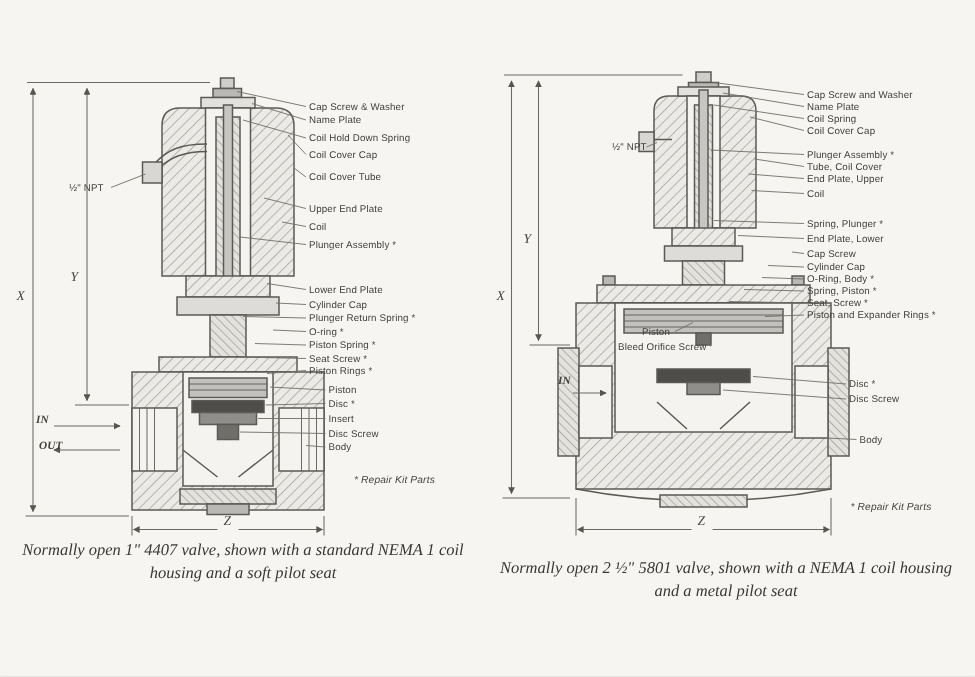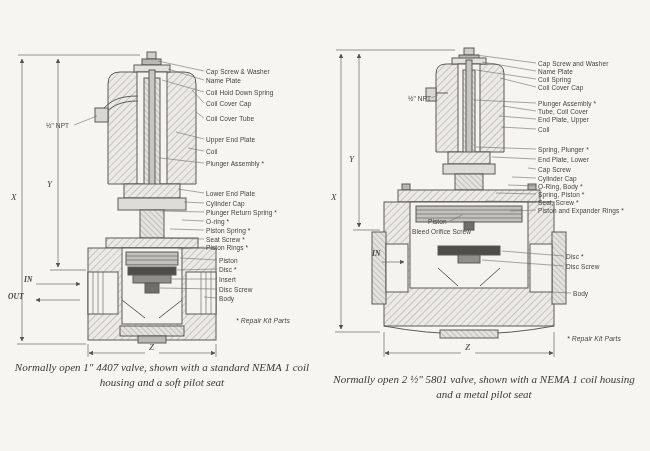--- a/index.html
+++ b/index.html
@@ -258,21 +258,21 @@
       <div class="callout" style="left: 206px; top: 227px;">Piston Spring *</div>
       <div class="callout" style="left: 206px; top: 236px;">Seat Screw *</div>
       <div class="callout" style="left: 206px; top: 244px;">Piston Rings *</div>
       <div class="callout" style="left: 219px; top: 257px;">Piston</div>
       <div class="callout" style="left: 219px; top: 266px;">Disc *</div>
       <div class="callout" style="left: 219px; top: 276px;">Insert</div>
       <div class="callout" style="left: 219px; top: 286px;">Disc Screw</div>
       <div class="callout" style="left: 219px; top: 295px;">Body</div>
       <div class="callout" style="left: 46px; top: 122px;">½" NPT</div>
       <div class="callout port" style="left: 24px; top: 276px;">IN</div>
-      <div class="callout port" style="left: 8px; top: 293px;">OUT</div>
+      <div class="callout port" style="left: 26px; top: 293px;">OUT</div>
       <div class="callout dim" style="left: 11px; top: 193px;">X</div>
       <div class="callout dim" style="left: 47px; top: 180px;">Y</div>
       <div class="callout dim" style="left: 149px; top: 343px;">Z</div>
       <div class="callout note" style="left: 236px; top: 317px;">* Repair Kit Parts</div>
     </div>
   <div class="label-layer">
       <div class="callout" style="left: 538px; top: 60px;">Cap Screw and Washer</div>
       <div class="callout" style="left: 538px; top: 68px;">Name Plate</div>
       <div class="callout" style="left: 538px; top: 76px;">Coil Spring</div>
       <div class="callout" style="left: 538px; top: 84px;">Coil Cover Cap</div>

